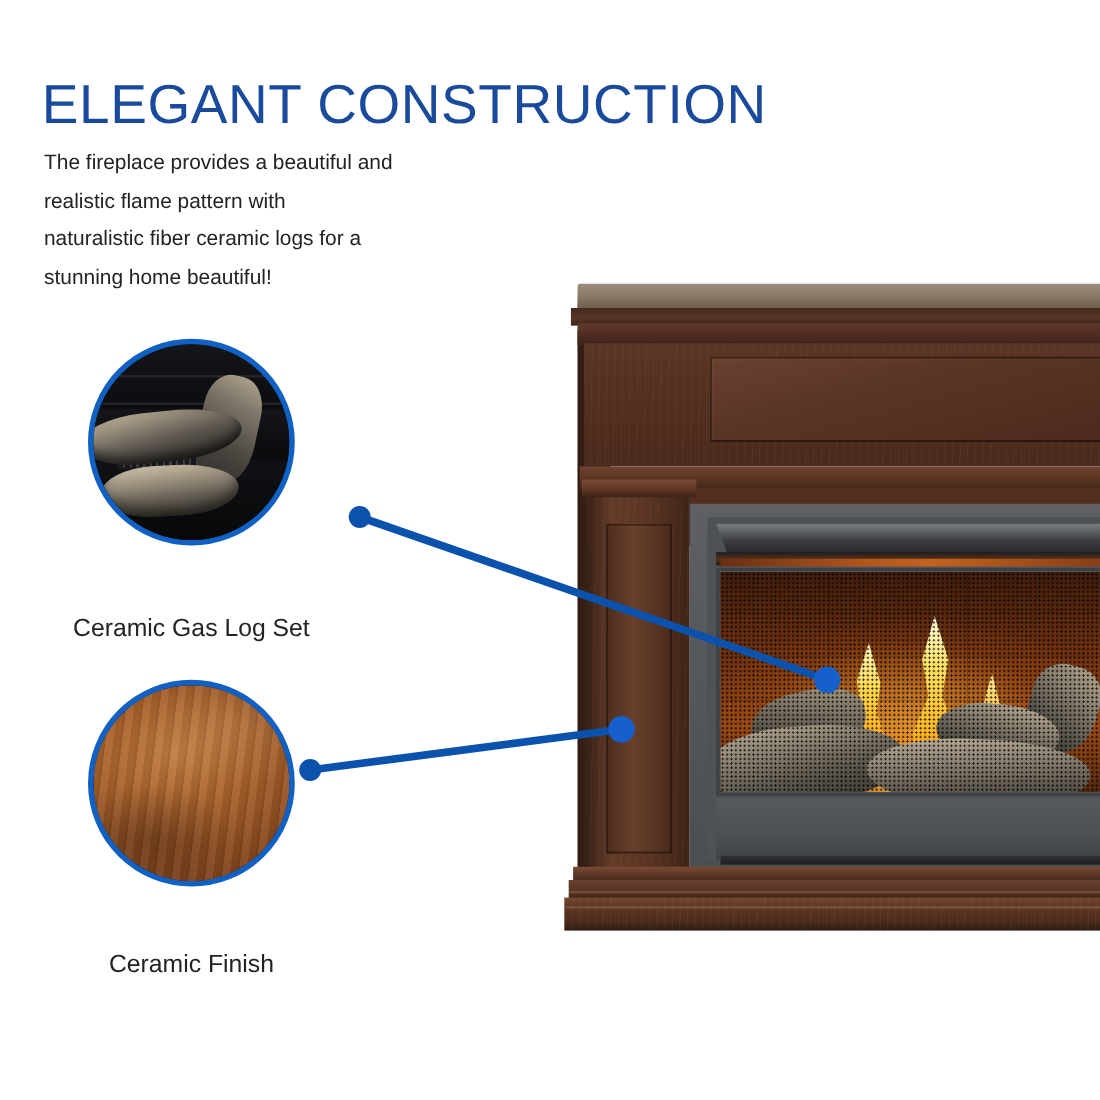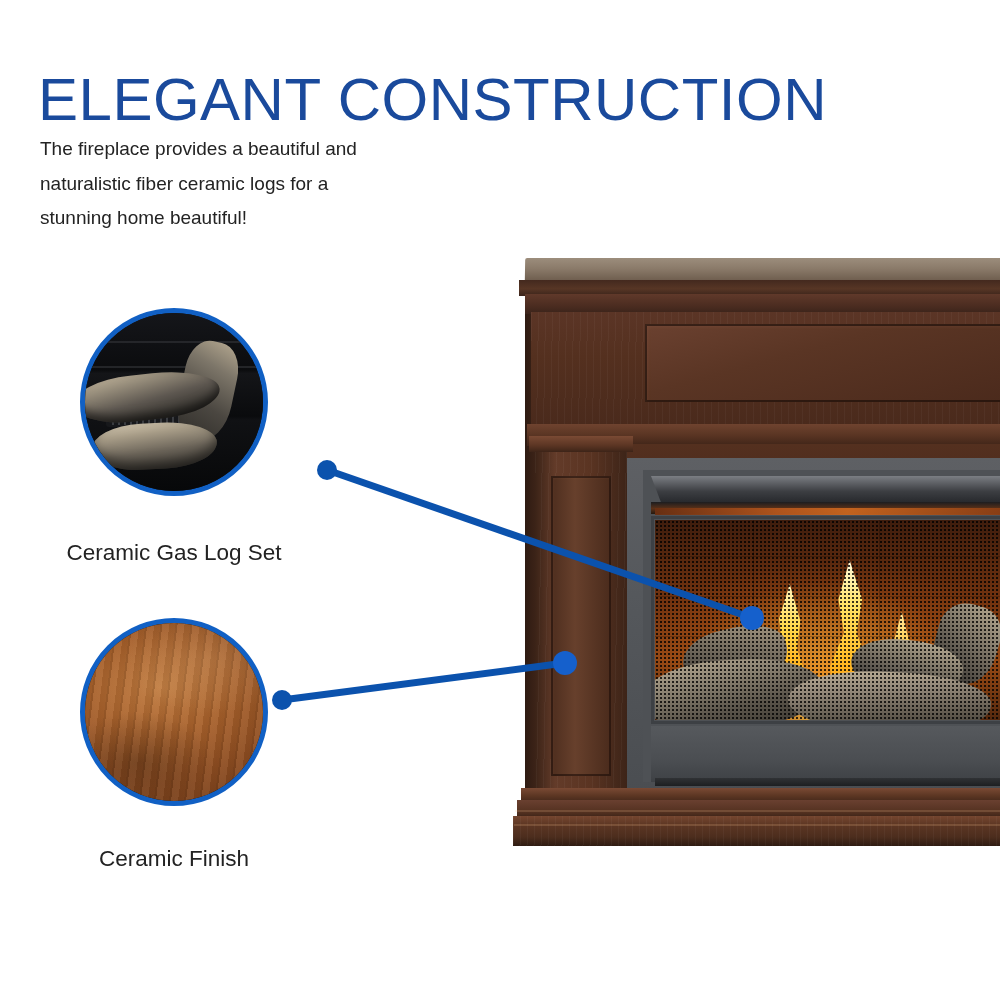--- a/index.html
+++ b/index.html
@@ -8,39 +8,39 @@
     background:#ffffff;
     font-family:"Liberation Sans", sans-serif;
     overflow:hidden;
     position:relative;
   }
   .stage{position:absolute;left:0;top:0;width:1000px;height:1000px;overflow:hidden;background:#fff;}
 
   
   .headline{
     position:absolute;left:38px;top:70px;
-    font-size:60px;letter-spacing:.5px;line-height:1;
+    font-size:50px;letter-spacing:.5px;line-height:1;
     font-weight:400;color:#1a4a9c;white-space:nowrap;
   }
   .bodycopy{
     position:absolute;left:40px;top:132px;width:580px;
     font-size:19px;line-height:34.5px;color:#232323;font-weight:400;
   }
   .bodycopy span{display:block;}
 
   
   .callout{position:absolute;}
   .circle{
     position:absolute;width:188px;height:188px;border-radius:50%;
     border:5px solid #1160c4;box-sizing:border-box;overflow:hidden;
     background:#111;
   }
   .caption{
     position:absolute;width:300px;text-align:center;
-    font-size:22.5px;color:#232323;font-weight:400;
+    font-size:22.5px;color:#232323;font-weight:400;margin-top:18px;
   }
 
   
   .logscene{position:absolute;inset:0;background:
      linear-gradient(180deg,#15161a 0%,#0b0c0e 32%,#141518 34%,#0a0b0d 58%,#101114 60%,#070809 100%);}
   .brickline{position:absolute;left:0;right:0;height:2px;background:#2c2d31;opacity:.75;}
   .log{position:absolute;border-radius:40% 45% 42% 38%/50% 48% 52% 50%;}
   .log.l1{left:-6%;top:34%;width:82%;height:26%;
     background:linear-gradient(170deg,#cbbda4 0%,#9c927f 22%,#5d5750 55%,#3a3732 80%,#2a2825 100%);
     transform:rotate(-6deg);box-shadow:inset 0 -6px 10px rgba(0,0,0,.55);}
@@ -168,20 +168,21 @@
 </style>
 </head>
 <body>
 
 <div class="stage">
 
   <div class="headline">ELEGANT CONSTRUCTION</div>
 
   <div class="bodycopy">
     <span>The fireplace provides a beautiful and</span>
+    <span>realistic flame pattern with</span>
     <span>naturalistic fiber ceramic logs for a</span>
     <span>stunning home beautiful!</span>
   </div>
 
   <div class="fireplace">
     <div class="fp-side"></div>
     <div class="fp-top"></div>
     <div class="fp-topedge"></div>
     <div class="fp-crown"></div>
     <div class="fp-upper">

